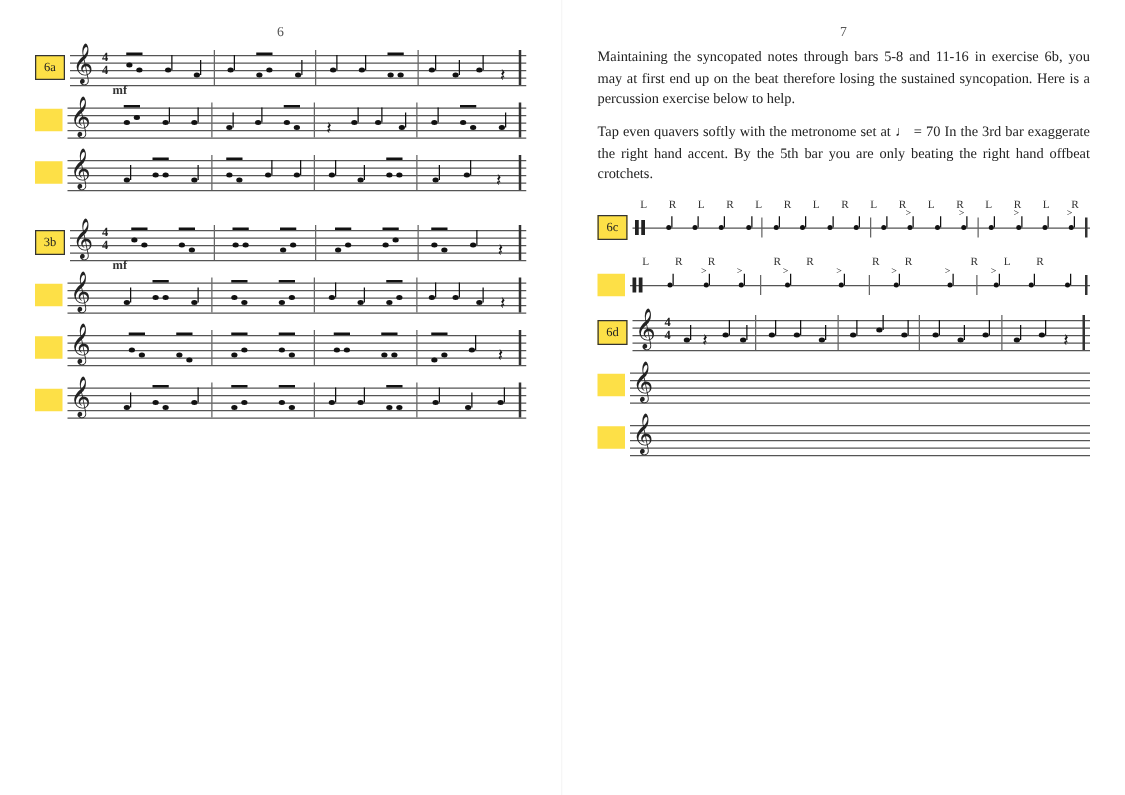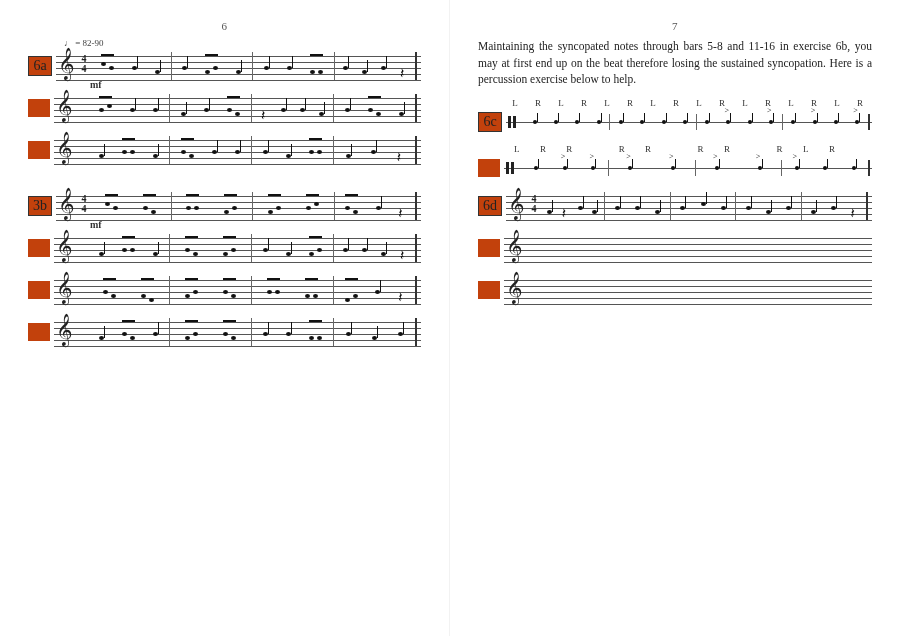--- a/index.html
+++ b/index.html
@@ -43,26 +43,26 @@
   .system {
     display: flex;
     align-items: center;
     margin-bottom: 10px;
   }
   .exlabel {
     width: 22px;
     min-width: 22px;
     height: 18px;
     border: 1px solid #333;
-    font-size: 14px;
+    font-size: 10px;
     display: flex;
     align-items: center;
     justify-content: center;
     margin-right: 4px;
-    background: #c2410c;
+    background: #fde047;
   }
   .exlabel.blank { border: none; }
   .staff {
     flex: 1;
     position: relative;
     height: 32px;
   }
   .stafflines {
     position: absolute;
     top: 6px; left: 0; right: 0;
@@ -234,21 +234,20 @@
   .h4 { margin-bottom: 2px; }
 </style>
 </head>
 <body>
 
 <div class="spread">
 
   <div class="page left">
     <div class="pagenum">6</div>
 
-    <div class="tempo">♩ = 82-90</div>
 
     <div class="system">
       <div class="exlabel">6a</div>
       <div class="staff">
         <div class="stafflines">
             <div></div>
             <div></div>
             <div></div>
             <div></div>
             <div></div>
@@ -594,20 +593,21 @@
         </div>
       </div>
     </div>
 
   </div>
 
   <div class="page">
     <div class="pagenum">7</div>
 
     <p class="para">Maintaining the syncopated notes through bars 5-8 and 11-16 in exercise 6b, you may at first end up on the beat therefore losing the sustained syncopation. Here is a percussion exercise below to help.</p>
+    <p class="para">Tap even quavers softly with the metronome set at ♩ = 70 In the 3rd bar exaggerate the right hand accent. By the 5th bar you are only beating the right hand offbeat crotchets.</p>
 
     <div class="sticking">
       <span>L</span>
       <span>R</span>
       <span>L</span>
       <span>R</span>
       <span>L</span>
       <span>R</span>
       <span>L</span>
       <span>R</span>

